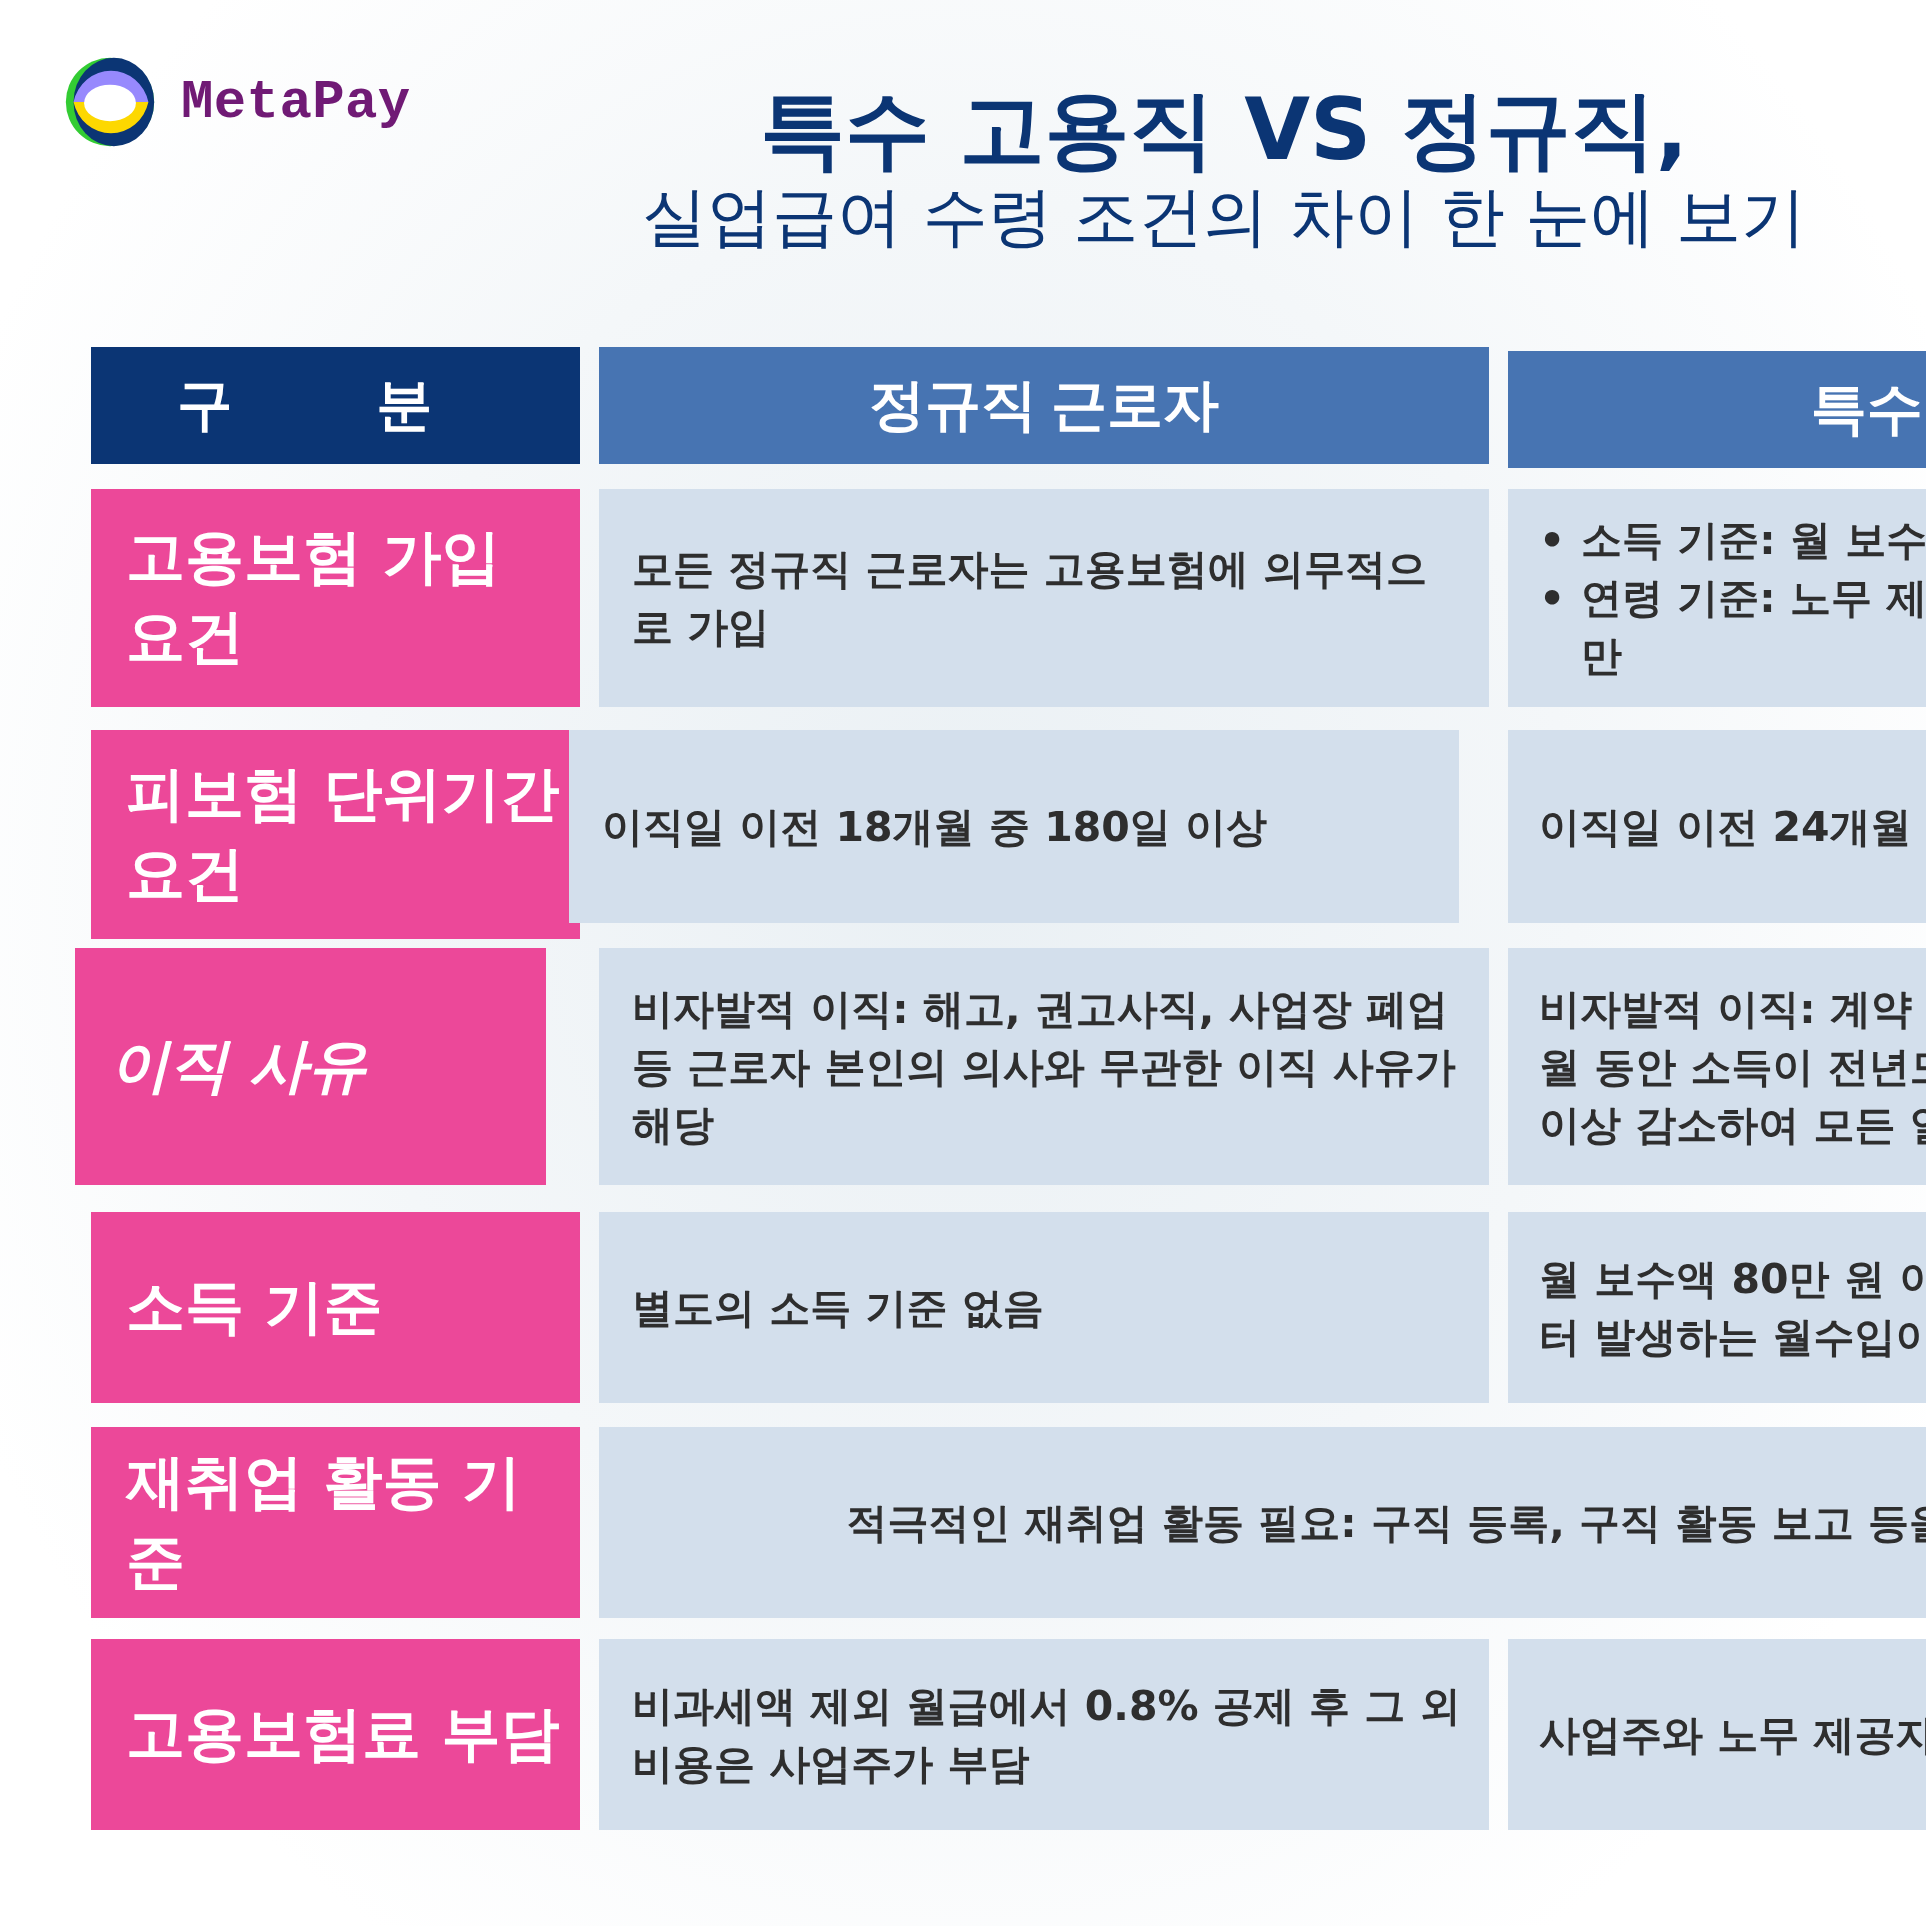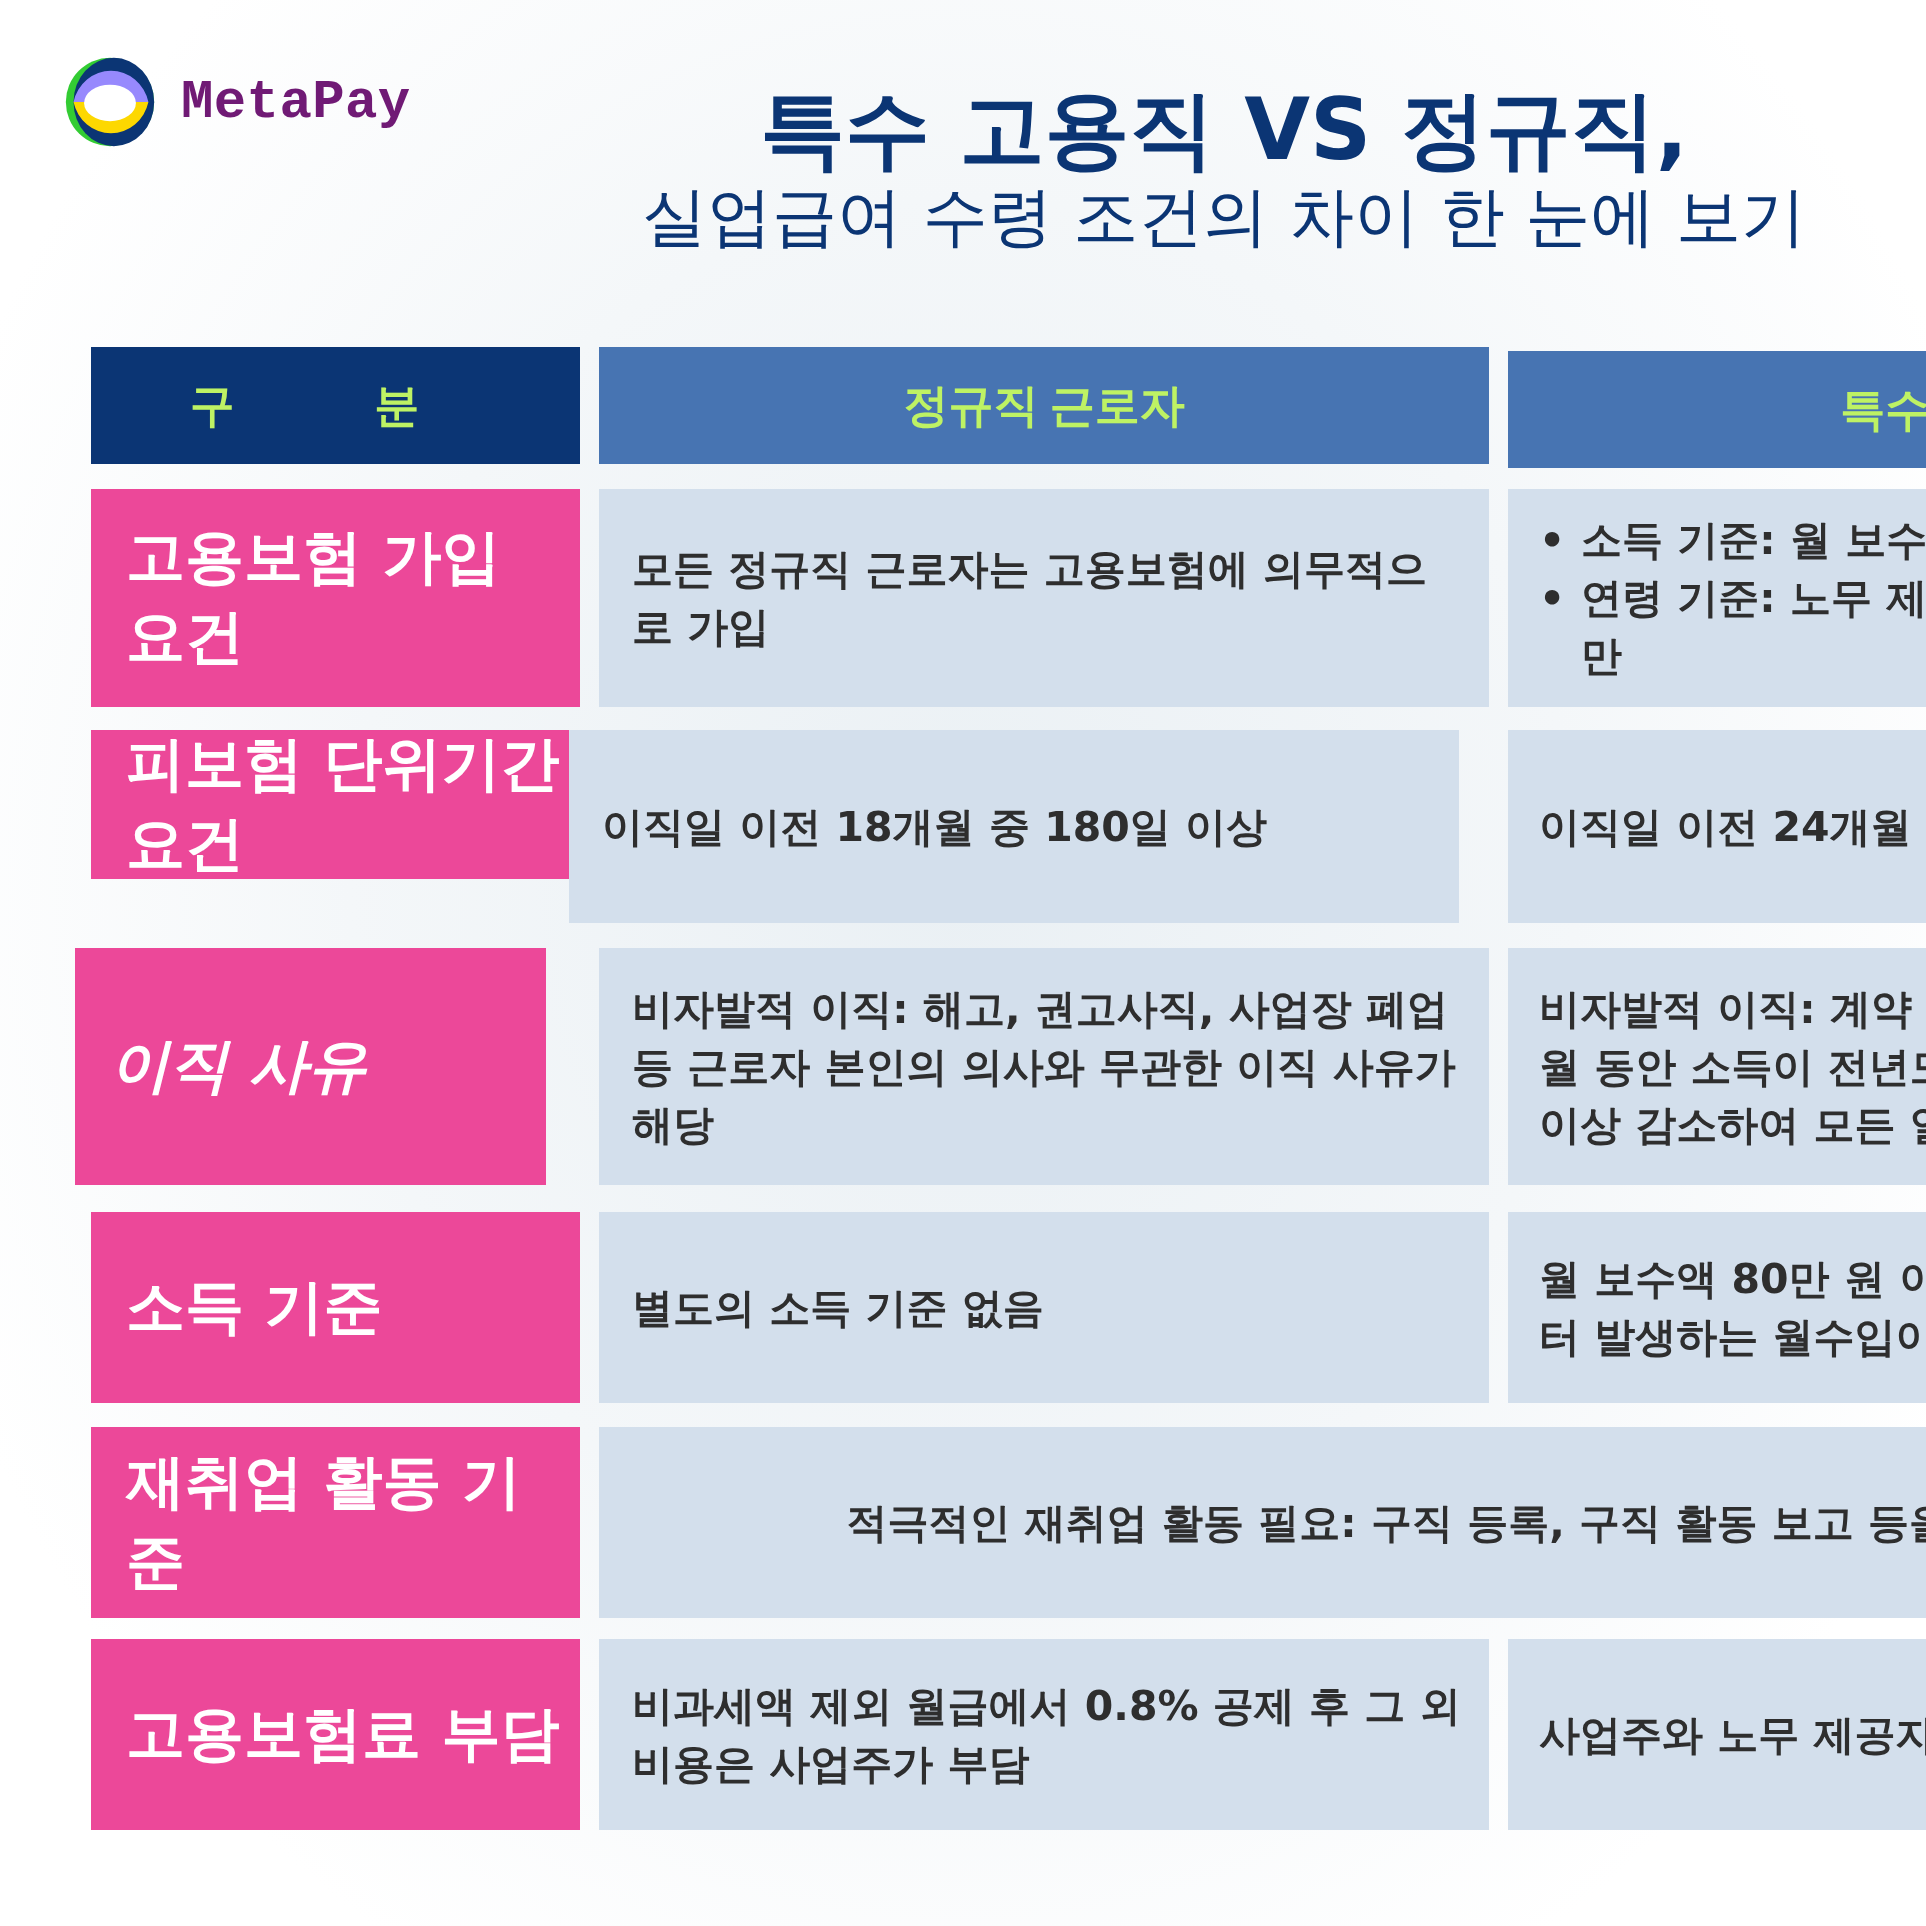--- a/index.html
+++ b/index.html
@@ -13,21 +13,21 @@
   .logo-mark { width: 96px; height: 96px; position: relative; }
   .logo-mark svg { width: 96px; height: 96px; display: block; }
   .logo-text { margin-left: 23px; font-family: Liberation Mono, monospace; font-weight: 700;
     font-size: 54px; color: #701a75; letter-spacing: 0.4px; }
 
   .title { position: absolute; left: 0; width: 2448px; text-align: center; color: #0b3574; }
   .title-1 { top: 73px; font-size: 85px; font-weight: 700; }
   .title-2 { top: 173px; font-size: 65px; font-weight: 400; }
 
   .cell { position: absolute; box-sizing: border-box; display: flex; align-items: center; }
-  .hdr { color: #bef264; font-weight: 700; font-size: 45px; justify-content: center; }
+  .hdr { color: #ffffff; font-weight: 700; font-size: 56px; justify-content: center; }
   .hdr-dark { background: #0b3574; }
   .hdr-mid { background: #4774b2; }
   .lbl { background: #ec4899; color: #ffffff; font-weight: 700; font-size: 59px; padding-left: 35px; }
   .val { background: #d3dfec; color: #2e2e2e; font-size: 41px; font-weight: 700; padding-left: 33px; padding-right: 23px; line-height: 58px; }
   .val.center { justify-content: center; padding-left: 0; }
   .bullets { margin: 0; padding: 0; list-style: none; }
   .bullets li { position: relative; padding-left: 42px; }
   .bullets li::before { content: "•"; position: absolute; left: 0; }
   .spacer { letter-spacing: 62px; }
 </style>
@@ -66,21 +66,21 @@
 <div class="cell val" style="left:599px;top:489px;width:890px;height:218px;">
   <span>모든 정규직 근로자는 고용보험에 의무적으로 가입</span>
 </div>
 <div class="cell val" style="left:1508px;top:489px;width:905px;height:218px;padding-left:31px;">
   <ul class="bullets">
     <li>소득 기준: 월 보수액 80만 원 이상</li>
     <li>연령 기준: 노무 제공 시작 시점에 65세 미만</li>
   </ul>
 </div>
 
-<div class="cell lbl" style="left:91px;top:730px;width:489px;height:149px;">
+<div class="cell lbl" style="left:91px;top:730px;width:489px;height:209px;">
   <span>피보험 단위기간 요건</span>
 </div>
 <div class="cell val" style="left:569px;top:730px;width:890px;height:193px;">
   <span>이직일 이전 18개월 중 180일 이상</span>
 </div>
 <div class="cell val" style="left:1508px;top:730px;width:905px;height:193px;padding-left:31px;">
   <span>이직일 이전 24개월 중 12개월(365일) 이상</span>
 </div>
 
 <div class="cell lbl" style="left:75px;top:948px;width:471px;height:237px;font-style:italic;">

